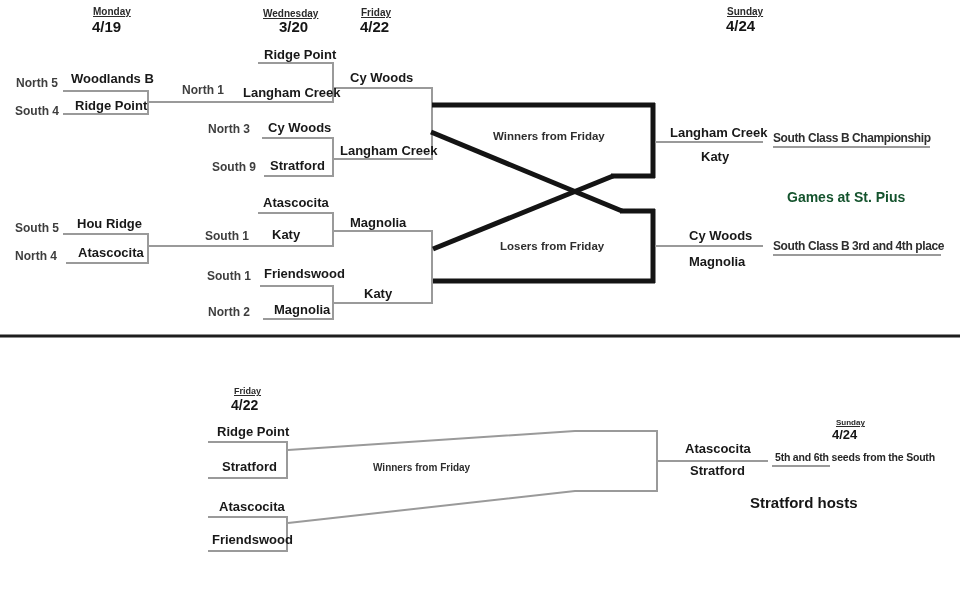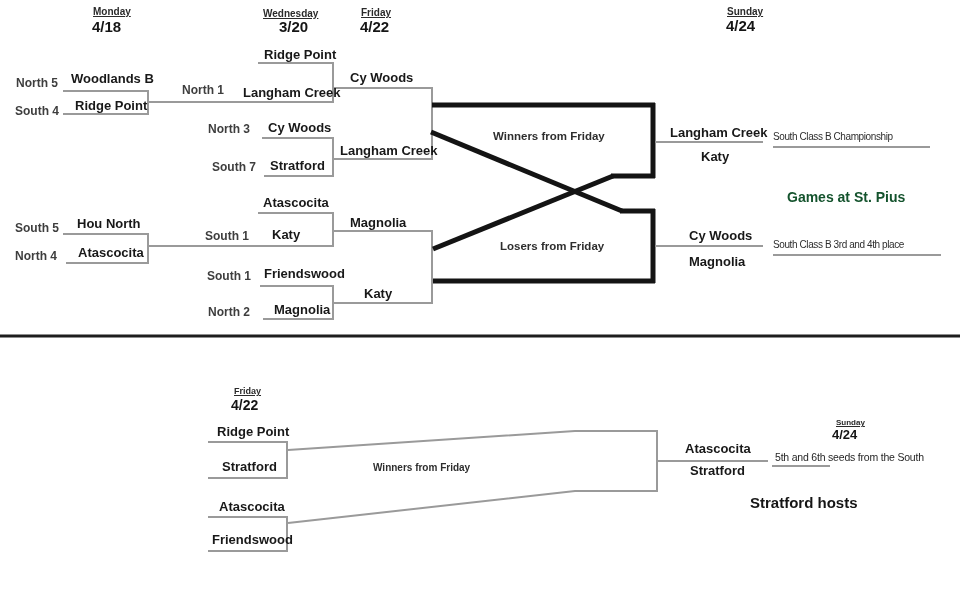--- a/index.html
+++ b/index.html
@@ -9,26 +9,26 @@
   .lbl{position:absolute;white-space:nowrap;line-height:1;z-index:2;}
   .team{font-size:13px;font-weight:600;color:#181818;}
   .seed{font-size:12px;font-weight:700;color:#3e3e3e;}
   .day{font-size:10px;font-weight:700;text-decoration:underline;color:#2a2a2a;}
   .day-sm{font-size:9px;font-weight:700;text-decoration:underline;color:#2a2a2a;}
   .day-xs{font-size:8px;font-weight:700;text-decoration:underline;color:#2a2a2a;}
   .date{font-size:15px;font-weight:700;color:#151515;}
   .date-md{font-size:14px;font-weight:700;color:#151515;}
   .date-sm{font-size:13px;font-weight:700;color:#151515;}
   .semis{font-size:11.5px;font-weight:700;color:#2e2e2e;}
-  .stitle{font-size:10px;font-weight:400;letter-spacing:-0.4px;color:#2e2e2e;text-align:right;}
+  .stitle{font-size:12px;font-weight:700;letter-spacing:-0.4px;color:#2e2e2e;text-align:right;}
   .venue{font-size:14px;font-weight:700;color:#14532d;}
   .lb-title{font-size:13px;font-weight:700;letter-spacing:-0.2px;color:#262626;}
   .lb-note{font-size:11px;font-weight:700;letter-spacing:-0.2px;color:#262626;}
   .lb-final{font-size:10px;font-weight:700;color:#2e2e2e;}
-  .seeds56{font-size:10.5px;font-weight:400;letter-spacing:-0.2px;color:#262626;}
+  .seeds56{font-size:10.5px;font-weight:700;letter-spacing:-0.2px;color:#262626;}
   .host{font-size:15px;font-weight:700;color:#151515;text-align:right;}
 </style>
 </head>
 <body>
 
 <div id="page">
 
   <svg id="lines" width="960" height="593">
 
     <g stroke="#9a9a9a" stroke-width="2" fill="none">
@@ -107,45 +107,45 @@
       <polyline points="288,523 575,491 657,491"></polyline>
     </g>
     <g stroke="#9a9a9a" stroke-width="2" fill="none">
       <line x1="657" y1="430" x2="657" y2="492"></line>
       <line x1="657" y1="461" x2="768" y2="461"></line>
       <line x1="772" y1="466" x2="830" y2="466"></line>
     </g>
   </svg>
 
   <div class="lbl day" style="left:93px;top:7px">Monday</div>
-  <div class="lbl date" style="left:92px;top:19px">4/18</div>
+  <div class="lbl date" style="left:92px;top:19px">4/19</div>
   <div class="lbl day" style="left:263px;top:9px">Wednesday</div>
   <div class="lbl date" style="left:279px;top:19px">3/20</div>
   <div class="lbl day" style="left:361px;top:8px">Friday</div>
   <div class="lbl date" style="left:360px;top:19px">4/22</div>
   <div class="lbl day" style="left:727px;top:7px">Sunday</div>
   <div class="lbl date" style="left:726px;top:18px">4/24</div>
 
   <div class="lbl seed" style="left:16px;top:77px">North 5</div>
   <div class="lbl team" style="left:71px;top:72px">Woodlands B</div>
   <div class="lbl seed" style="left:15px;top:105px">South 4</div>
   <div class="lbl team" style="left:75px;top:99px">Ridge Point</div>
 
   <div class="lbl seed" style="left:15px;top:222px">South 5</div>
-  <div class="lbl team" style="left:77px;top:217px">Hou North</div>
+  <div class="lbl team" style="left:77px;top:217px">Hou Ridge</div>
   <div class="lbl seed" style="left:15px;top:250px">North 4</div>
   <div class="lbl team" style="left:78px;top:246px">Atascocita</div>
 
   <div class="lbl team" style="left:264px;top:48px">Ridge Point</div>
   <div class="lbl seed" style="left:182px;top:84px">North 1</div>
   <div class="lbl team" style="left:243px;top:86px">Langham Creek</div>
 
   <div class="lbl seed" style="left:208px;top:123px">North 3</div>
   <div class="lbl team" style="left:268px;top:121px">Cy Woods</div>
-  <div class="lbl seed" style="left:212px;top:161px">South 7</div>
+  <div class="lbl seed" style="left:212px;top:161px">South 9</div>
   <div class="lbl team" style="left:270px;top:159px">Stratford</div>
 
   <div class="lbl team" style="left:263px;top:196px">Atascocita</div>
   <div class="lbl seed" style="left:205px;top:230px">South 1</div>
   <div class="lbl team" style="left:272px;top:228px">Katy</div>
 
   <div class="lbl seed" style="left:207px;top:270px">South 1</div>
   <div class="lbl team" style="left:264px;top:267px">Friendswood</div>
   <div class="lbl seed" style="left:208px;top:306px">North 2</div>
   <div class="lbl team" style="left:274px;top:303px">Magnolia</div>

